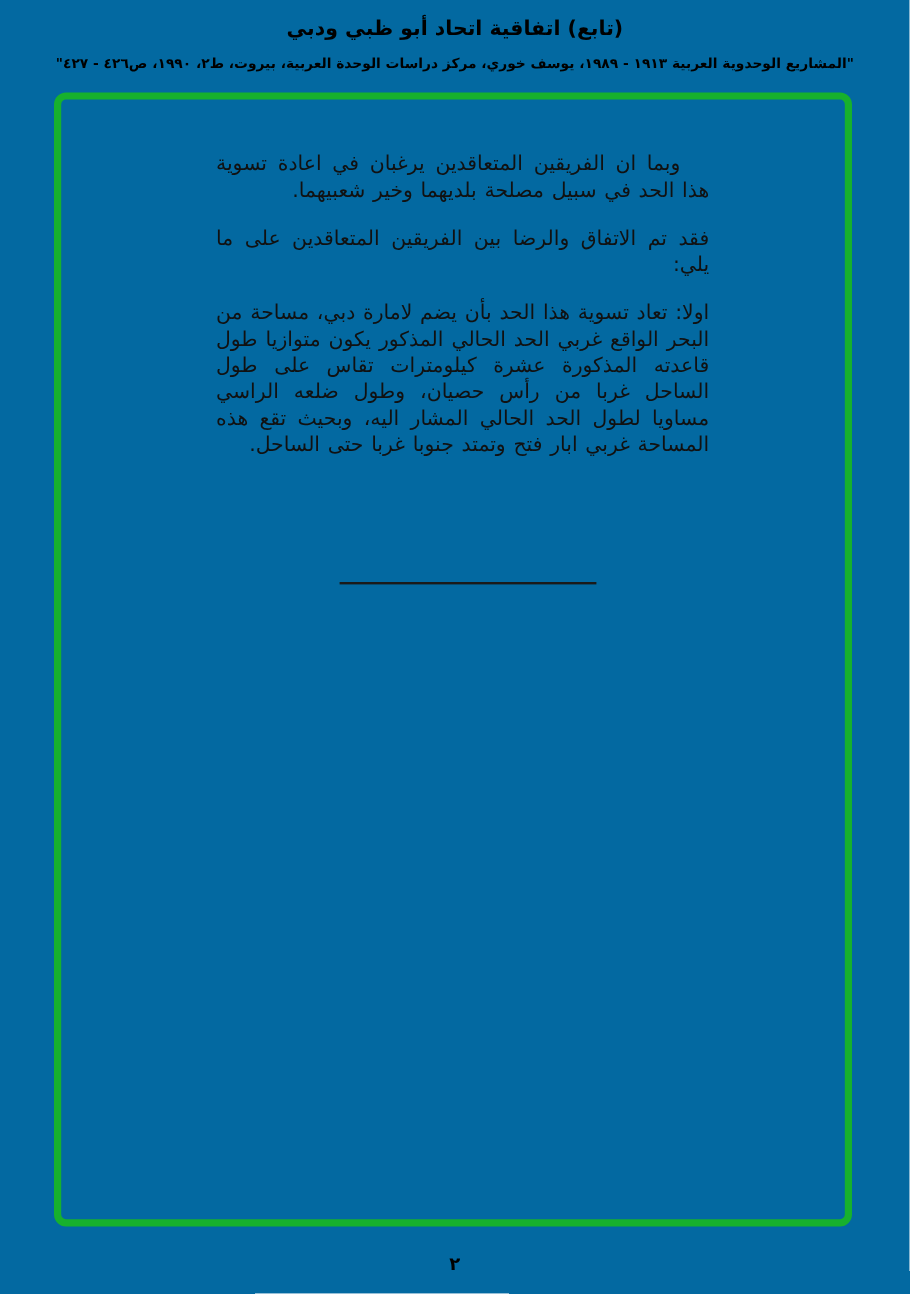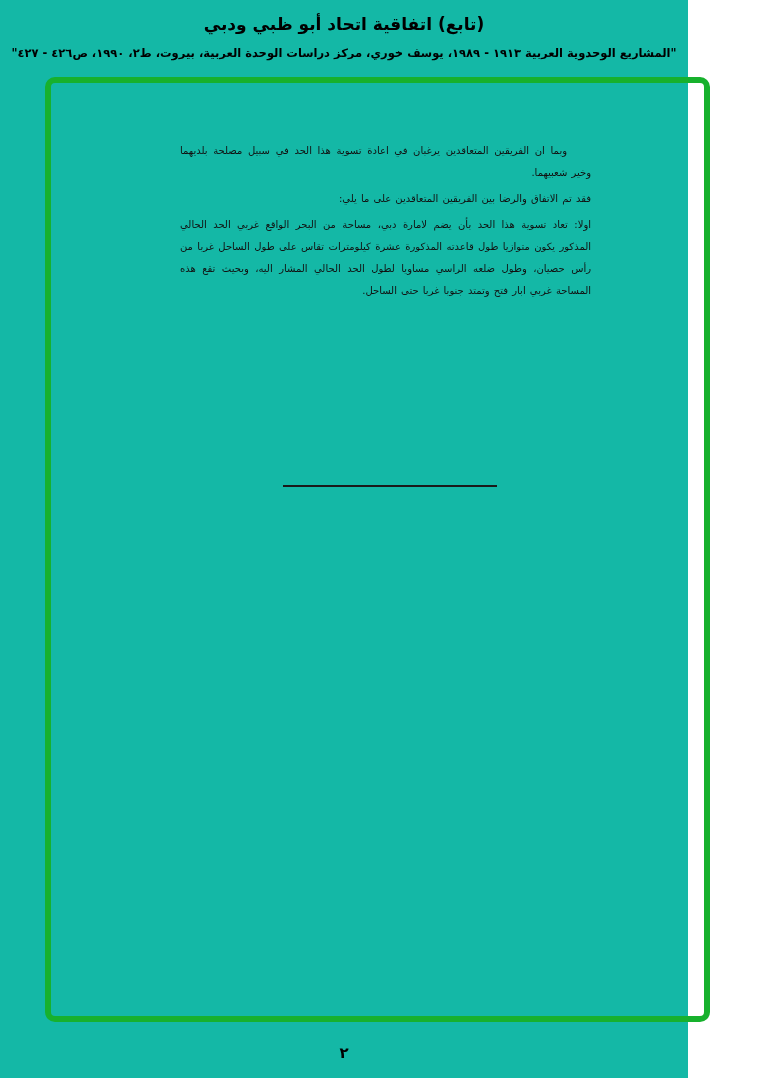--- a/index.html
+++ b/index.html
@@ -9,22 +9,22 @@
   * { box-sizing: border-box; }
   html, body {
     margin: 0; padding: 0;
     width: 758px; height: 1078px;
     background: #ffffff;
     overflow: hidden;
     font-family: "DejaVu Sans", sans-serif;
   }
   .page {
     position: relative;
-    width: 688px; height: 1078px;
-    background: #14b8a6;
+    width: 758px; height: 1078px;
+    background: #0369a1;
     color: var(--ink);
   }
   .doc-title {
     position: absolute;
     top: 14px; left: 0; right: 0;
     text-align: center;
     direction: rtl;
     font-size: 17px;
     font-weight: 700;
     color: #000;
@@ -43,31 +43,31 @@
   .green-frame {
     position: absolute;
     left: 45px; top: 77px;
     width: 665px; height: 945px;
     border: 6px solid var(--frame-green);
     border-radius: 10px;
     background: transparent;
   }
   .text-block {
     position: absolute;
-    left: 180px; top: 140px;
+    left: 180px; top: 126px;
     width: 411px;
     direction: rtl;
     text-align: justify;
-    font-size: 10px;
+    font-size: 17px;
     line-height: 22px;
     color: var(--ink);
     word-spacing: 1px;
   }
   .text-block p { margin: 0; }
-  .text-block p + p { margin-top: 4px; }
+  .text-block p + p { margin-top: 18px; }
   .text-block p.indent-first { text-indent: 24px; }
   .signature-divider {
     position: absolute;
     left: 283px; top: 485px;
     width: 214px; height: 2px;
     background: #1a1a1a;
   }
   .page-number {
     position: absolute;
     top: 1044px; left: 0; right: 0;

